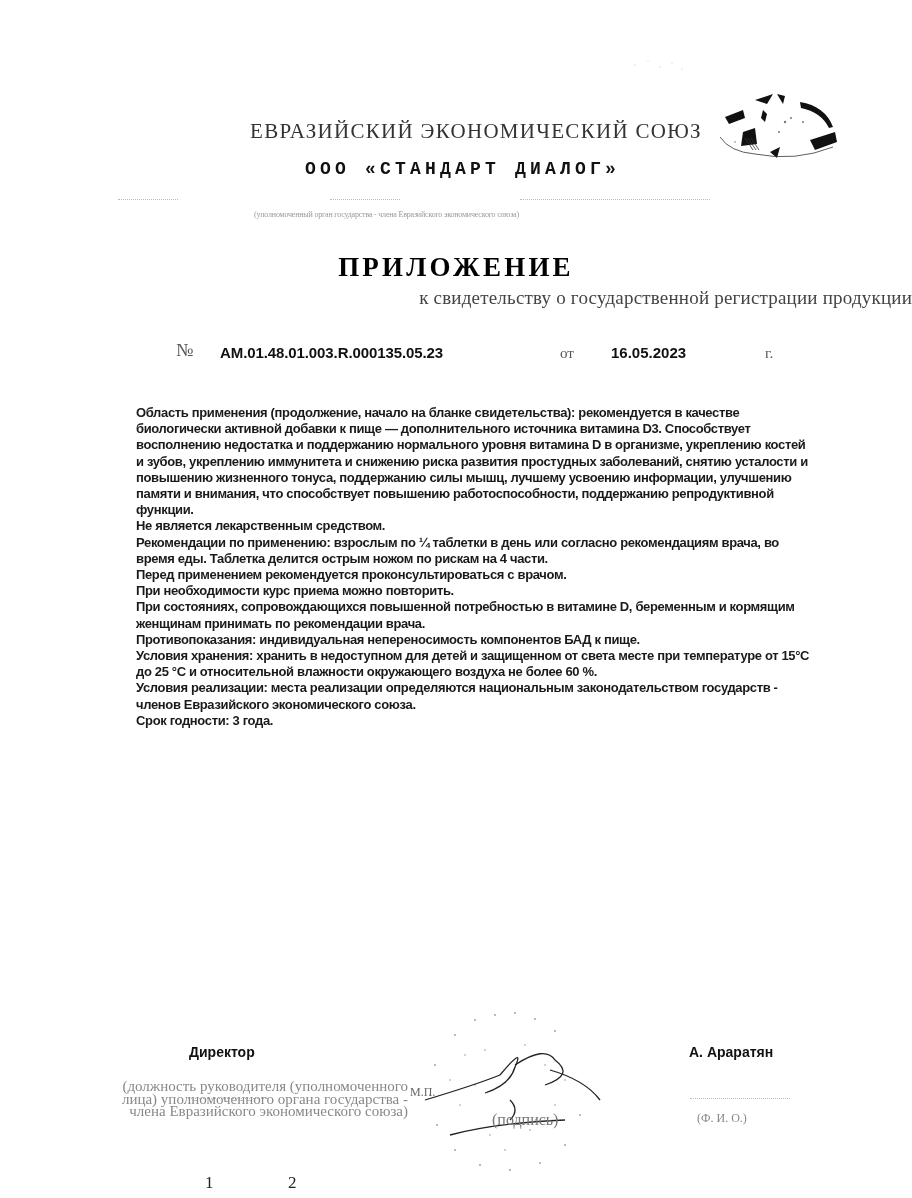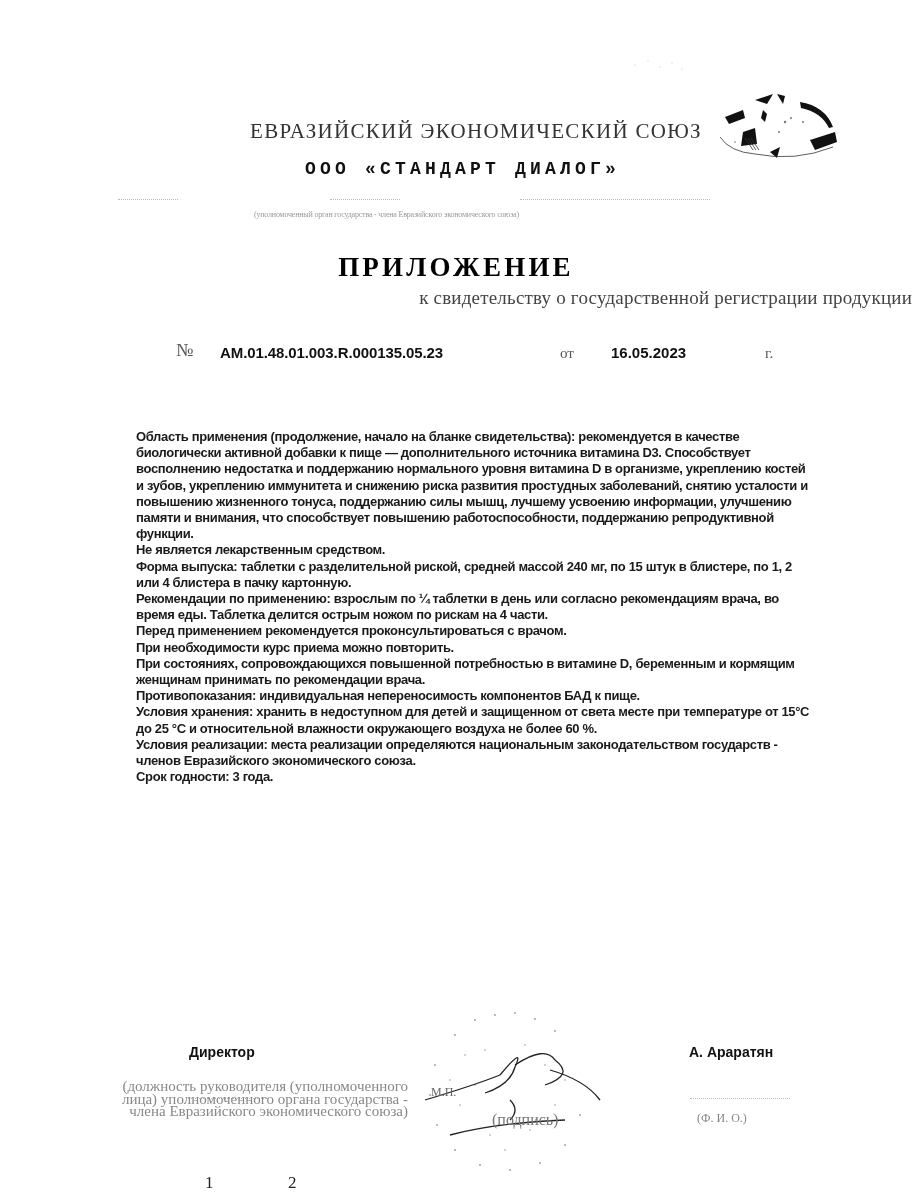--- a/index.html
+++ b/index.html
@@ -39,33 +39,32 @@
   .reg-no-sign { left: 176px; top: 340px; font-size: 18px; color: #555; }
   .reg-number { left: 220px; top: 344px; font-size: 15px; font-weight: bold; letter-spacing: -0.1px; }
   .reg-from { left: 560px; top: 345px; font-size: 15px; color: #555; }
   .reg-date { left: 611px; top: 344px; font-size: 15px; font-weight: bold; }
   .reg-year-suffix { left: 765px; top: 345px; font-size: 15px; color: #555; }
 
   .body-text {
     left: 136px; top: 405px; width: 680px;
     font-size: 13px; line-height: 16.2px; font-weight: bold; color: #1a1a1a;
     letter-spacing: -0.35px;
-    margin-top: 24px;
   }
   .body-text p { margin: 0; }
 
   .director-label { left: 189px; top: 1044px; font-size: 14px; font-weight: bold; }
   .director-name { left: 689px; top: 1044px; font-size: 14px; font-weight: bold; }
   .sig-dots-left { left: 188px; top: 1098px; width: 80px; border-top: 1px dotted #bbb; }
   .sig-dots-right { left: 690px; top: 1098px; width: 100px; border-top: 1px dotted #bbb; }
   .position-caption {
     left: 108px; top: 1080px; width: 300px; font-size: 15px; line-height: 12.5px; color: #888; text-align: right;
   }
   .fio-caption { left: 697px; top: 1111px; font-size: 12px; color: #888; }
-  .mp-label { left: 410px; top: 1085px; font-size: 12px; color: #666; margin-left: 21px; }
+  .mp-label { left: 410px; top: 1085px; font-size: 12px; color: #666; }
   .sign-caption { left: 492px; top: 1111px; font-size: 16px; color: #777; }
   .page-num-1 { left: 205px; top: 1173px; font-size: 17px; color: #222; }
   .page-num-2 { left: 288px; top: 1173px; font-size: 17px; color: #222; }
 
   .emblem { left: 715px; top: 92px; width: 135px; height: 80px; }
   .stamp { left: 415px; top: 1005px; width: 200px; height: 175px; }
   .speckle { left: 630px; top: 55px; width: 60px; height: 20px; }
 </style>
 </head>
 <body>
@@ -120,21 +119,20 @@
 
 <div class="abs serif reg-no-sign">№</div>
 <div class="abs sans reg-number">AM.01.48.01.003.R.000135.05.23</div>
 <div class="abs serif reg-from">от</div>
 <div class="abs sans reg-date">16.05.2023</div>
 <div class="abs serif reg-year-suffix">г.</div>
 
 <div class="abs sans body-text">
   <p>Область применения (продолжение, начало на бланке свидетельства): рекомендуется в качестве биологически активной добавки к пище — дополнительного источника витамина D3. Способствует восполнению недостатка и поддержанию нормального уровня витамина D в организме, укреплению костей и зубов, укреплению иммунитета и снижению риска развития простудных заболеваний, снятию усталости и повышению жизненного тонуса, поддержанию силы мышц, лучшему усвоению информации, улучшению памяти и внимания, что способствует повышению работоспособности, поддержанию репродуктивной функции.</p>
   <p>Не является лекарственным средством.</p>
-  <p>Форма выпуска: таблетки с разделительной риской, средней массой 240 мг, по 15 штук в блистере, по 1, 2 или 4 блистера в пачку картонную.</p>
   <p>Рекомендации по применению: взрослым по ¼ таблетки в день или согласно рекомендациям врача, во время еды. Таблетка делится острым ножом по рискам на 4 части.</p>
   <p>Перед применением рекомендуется проконсультироваться с врачом.</p>
   <p>При необходимости курс приема можно повторить.</p>
   <p>При состояниях, сопровождающихся повышенной потребностью в витамине D, беременным и кормящим женщинам принимать по рекомендации врача.</p>
   <p>Противопоказания: индивидуальная непереносимость компонентов БАД к пище.</p>
   <p>Условия хранения: хранить в недоступном для детей и защищенном от света месте при температуре от 15°C до 25 °C и относительной влажности окружающего воздуха не более 60 %.</p>
   <p>Условия реализации: места реализации определяются национальным законодательством государств  -  членов Евразийского экономического союза.</p>
   <p>Срок годности: 3 года.</p>
 </div>
 

